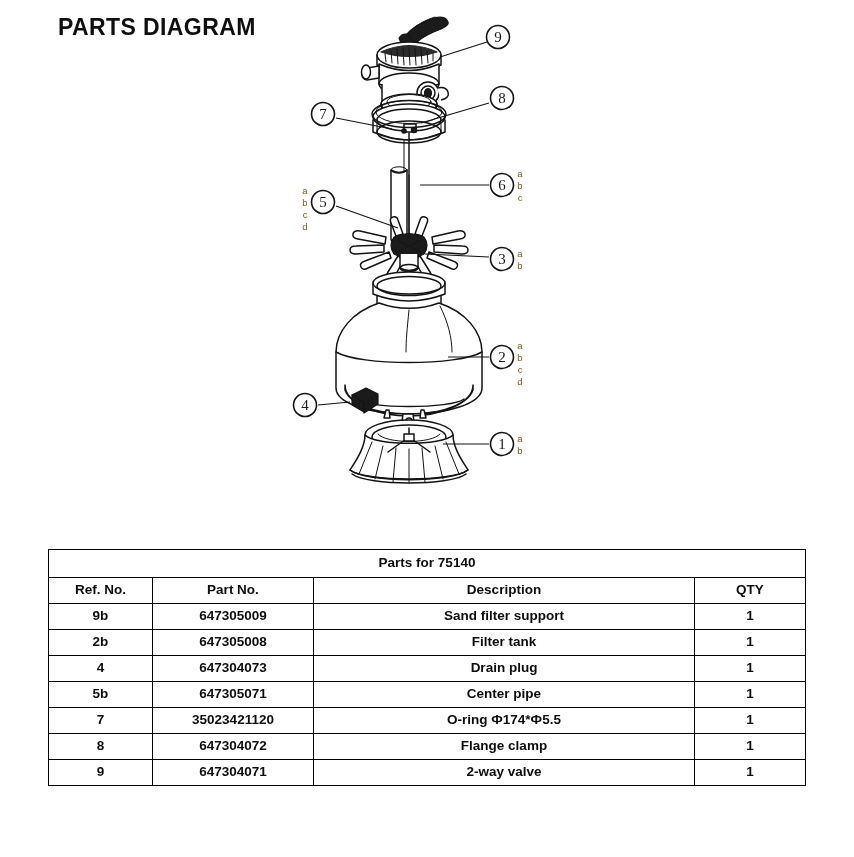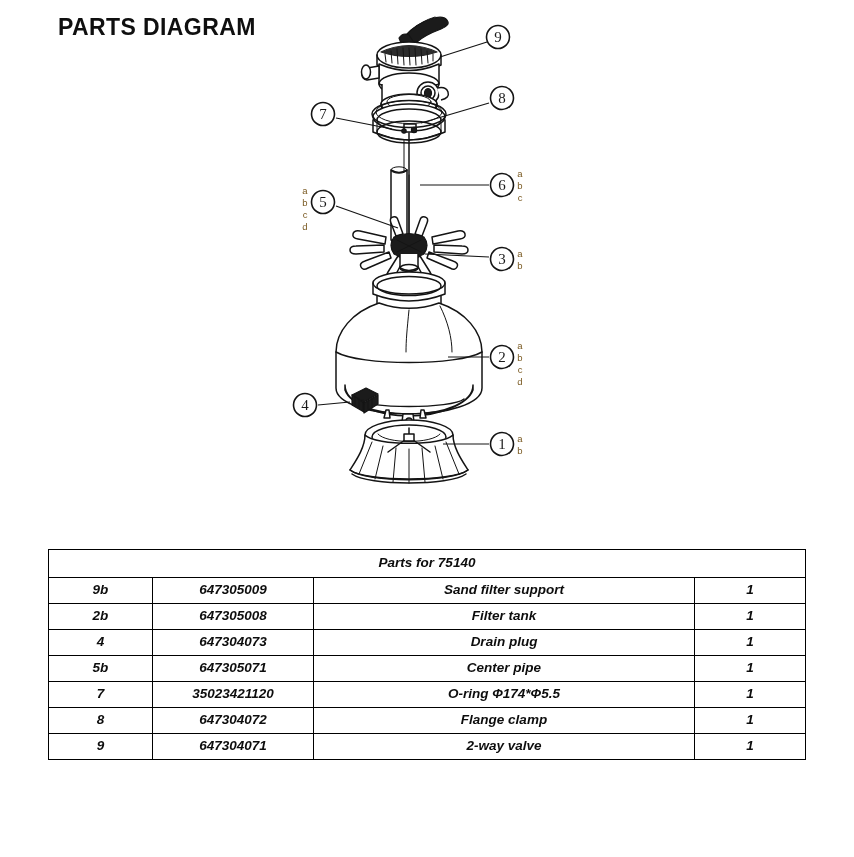--- a/index.html
+++ b/index.html
@@ -58,21 +58,20 @@
     position: absolute;
     left: 48px;
     top: 549px;
     width: 757px;
   }
   table.parts {
     border-collapse: collapse;
     width: 757px;
     table-layout: fixed;
     font-family: "Liberation Sans", sans-serif;
-    font-style: italic;
   }
   table.parts td, table.parts th {
     border: 1.6px solid #000;
     font-weight: bold;
     font-size: 13.5px;
     text-align: center;
     padding: 5px 2px 5px 2px;
     height: 26px;
     line-height: 1.1;
     color: #0d0d0d;
@@ -354,20 +353,26 @@
         <col class="c-ref">
           <col class="c-part">
           <col class="c-desc">
           <col class="c-qty">
       </colgroup>
       <tbody>
         <tr class="caption-row">
           <td colspan="4">Parts for 75140</td>
         </tr>
         <tr>
+          <th>Ref. No.</th>
+          <th>Part No.</th>
+          <th>Description</th>
+          <th>QTY</th>
+        </tr>
+        <tr>
           <td>9b</td>
           <td>647305009</td>
           <td>Sand filter support</td>
           <td>1</td>
         </tr>
         <tr>
           <td>2b</td>
           <td>647305008</td>
           <td>Filter tank</td>
           <td>1</td>

